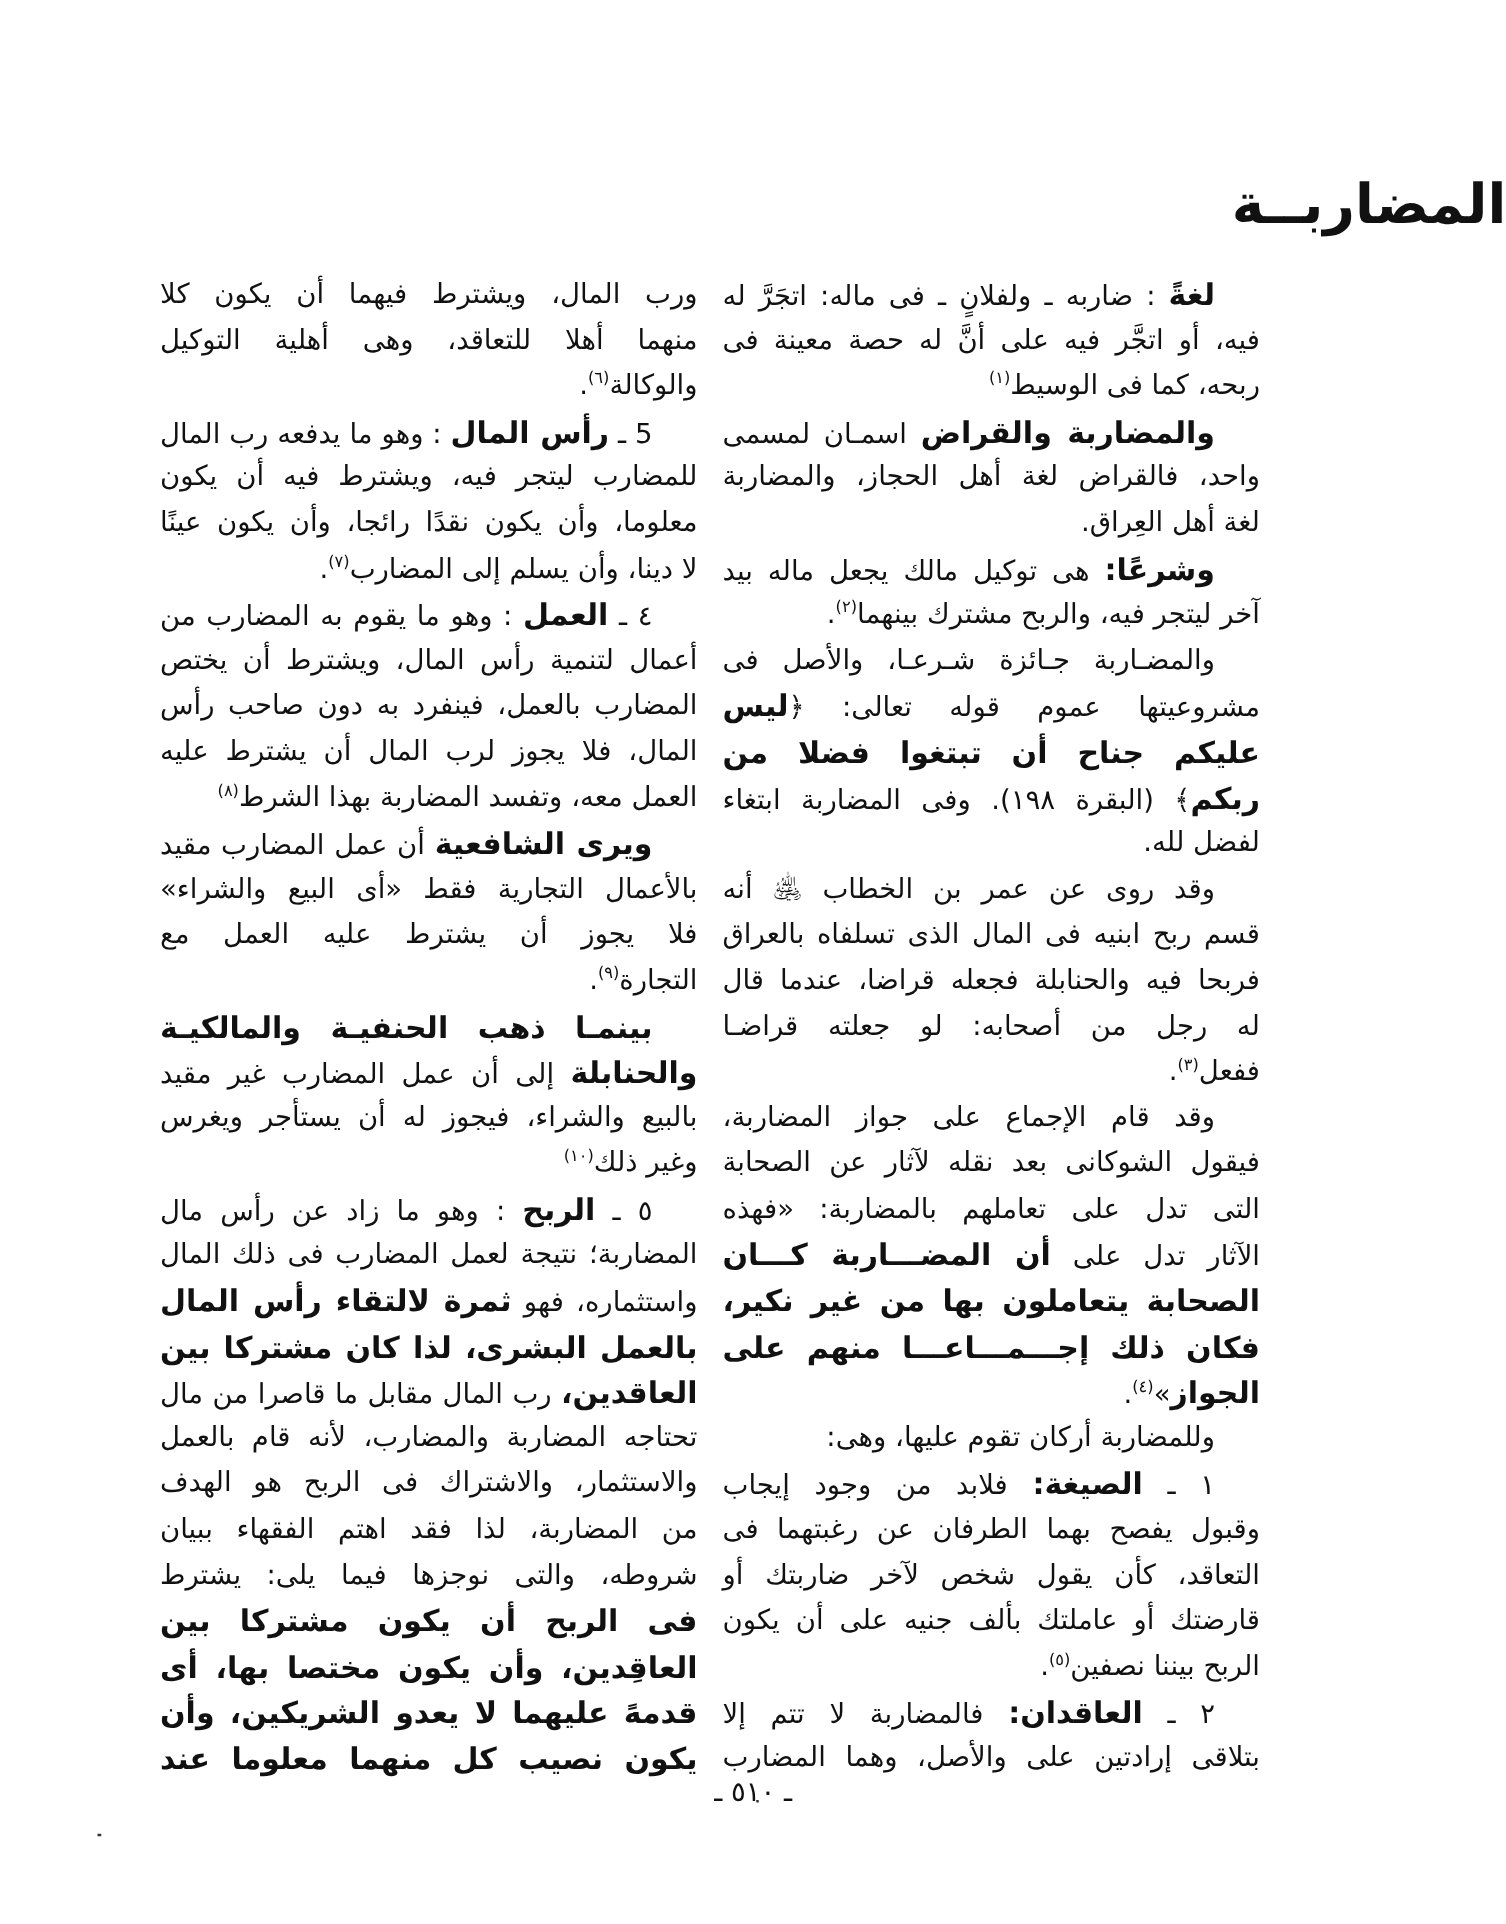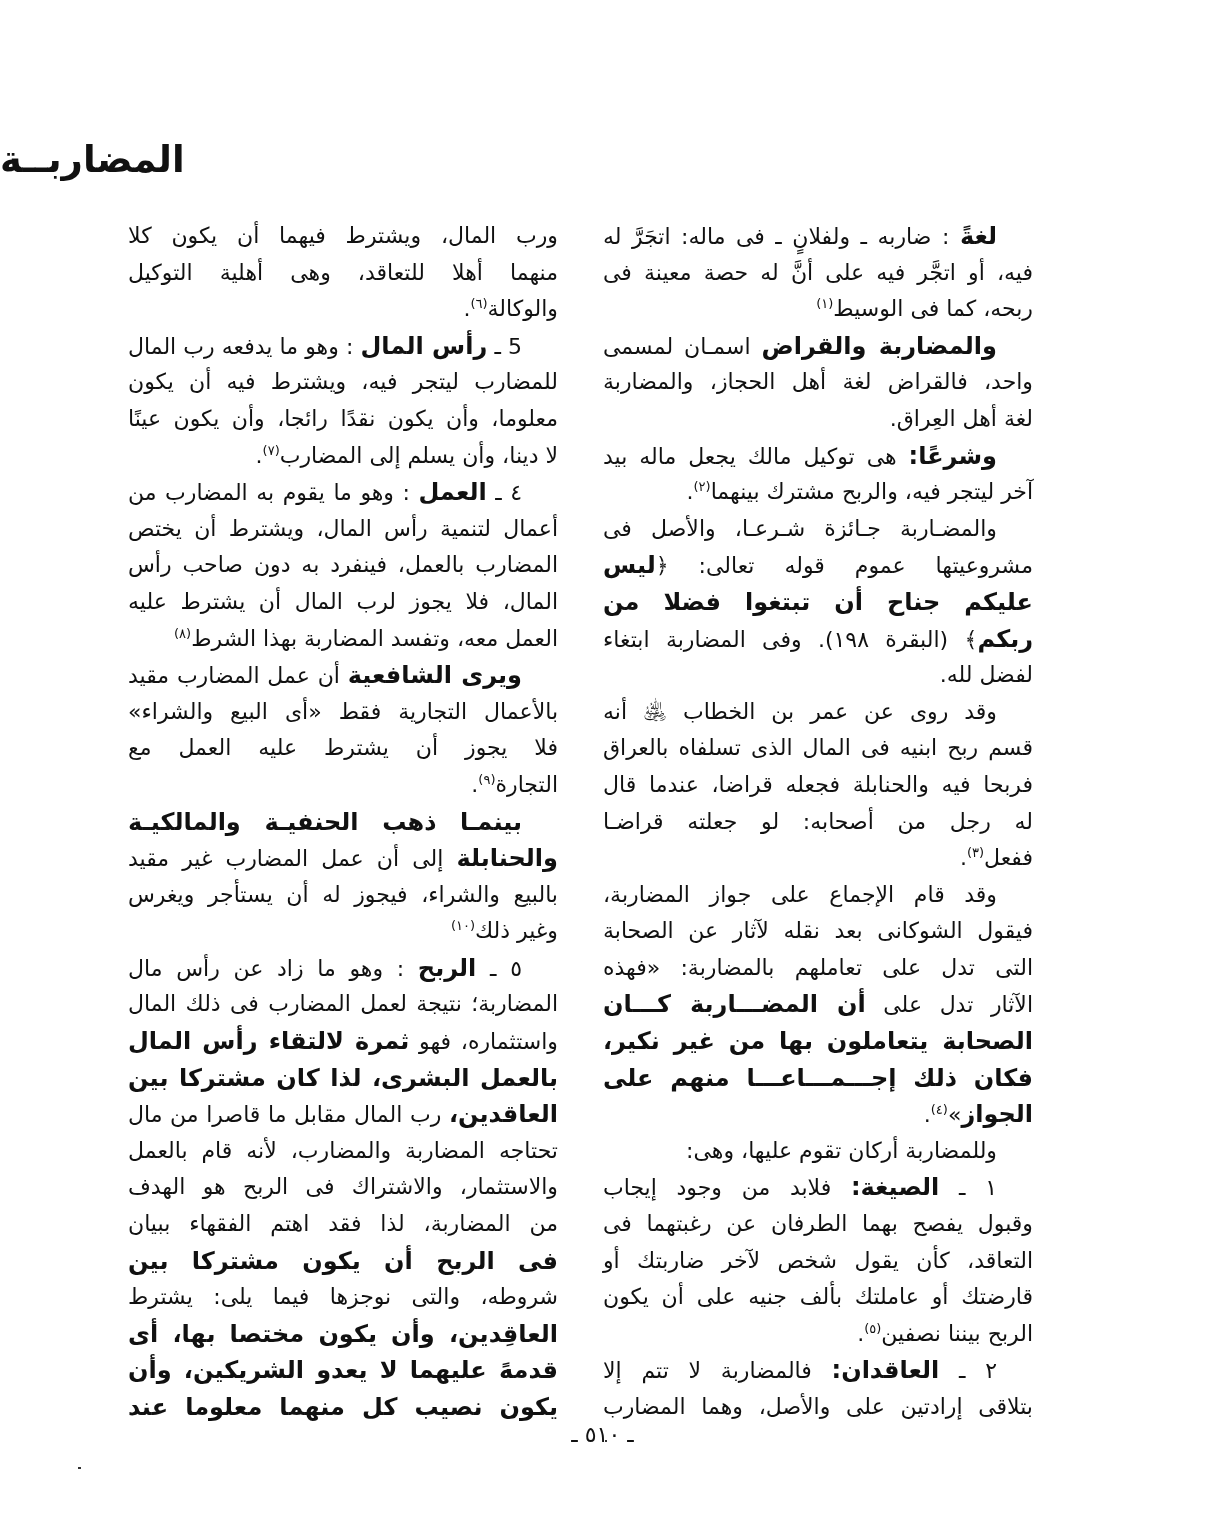--- a/index.html
+++ b/index.html
@@ -1,19 +1,19 @@
 <!DOCTYPE html>
 <html><head>
 <meta charset="utf-8">
 <style>
   html, body { margin: 0; padding: 0; background: #ffffff; }
   body { width: 1205px; height: 1539px; position: relative; overflow: hidden; color: #111; font-family: "DejaVu Sans", sans-serif; }
-  .title { position: absolute; top: 138px; left: 0; width: 1205px; text-align: left; font-size: 37px; font-weight: bold; direction: rtl; letter-spacing: 1px; }
+  .title { position: absolute; top: 138px; left: 0; width: 1205px; text-align: right; font-size: 44px; font-weight: bold; direction: rtl; letter-spacing: 1px; }
   .col { position: absolute; direction: rtl; }
-  .col-right { left: 603px; top: 218px; width: 430px; }
+  .col-right { left: 578px; top: 218px; width: 430px; }
   .col-left { left: 128px; top: 218px; width: 430px; }
   .line { height: 36.6px; line-height: 36.6px; font-size: 22px; white-space: nowrap; text-align: justify; text-align-last: justify; overflow: visible; }
   .line.last { text-align-last: right; }
   .line.indent { padding-right: 36px; }
   .b { font-weight: bold; font-size: 24px; }
   sup { font-size: 13px; line-height: 0; }
   .page-number { position: absolute; top: 1422px; left: 0; width: 1205px; text-align: center; font-size: 22px; direction: rtl; letter-spacing: 6px; }
   .speck { position: absolute; width: 3px; height: 2px; background: #333; }
 </style>
 </head>
@@ -78,22 +78,22 @@
     <div class="line"><span>بالبيع والشراء، فيجوز له أن يستأجر ويغرس</span></div>
     <div class="line last"><span>وغير ذلك</span><sup>(١٠)</sup></div>
     <div class="line indent"><span>٥ ـ </span><span class="b">الربح</span><span> : وهو ما زاد عن رأس مال</span></div>
     <div class="line"><span>المضاربة؛ نتيجة لعمل المضارب فى ذلك المال</span></div>
     <div class="line"><span>واستثماره، فهو </span><span class="b">ثمرة لالتقاء رأس المال</span></div>
     <div class="line"><span class="b">بالعمل البشرى، لذا كان مشتركا بين</span></div>
     <div class="line"><span class="b">العاقدين،</span><span> رب المال مقابل ما قاصرا من مال</span></div>
     <div class="line"><span>تحتاجه المضاربة والمضارب، لأنه قام بالعمل</span></div>
     <div class="line"><span>والاستثمار، والاشتراك فى الربح هو الهدف</span></div>
     <div class="line"><span>من المضاربة، لذا فقد اهتم الفقهاء ببيان</span></div>
+    <div class="line"><span>شروطه، والتى نوجزها فيما يلى: يشترط</span></div>
     <div class="line"><span class="b">فى الربح أن يكون مشتركا بين</span></div>
-    <div class="line"><span>شروطه، والتى نوجزها فيما يلى: يشترط</span></div>
     <div class="line"><span class="b">العاقِدين، وأن يكون مختصا بها، أى</span></div>
     <div class="line"><span class="b">قدمهً عليهما لا يعدو الشريكين، وأن</span></div>
     <div class="line"><span class="b">يكون نصيب كل منهما معلوما عند</span></div>
   </div>
 
 <div class="page-number">ـ ٥١٠ ـ</div>
 
 <div class="speck" style="left:78px;top:1467px;"></div>
 <div class="speck" style="left:605px;top:1440px;width:2px;height:2px;"></div>
 

